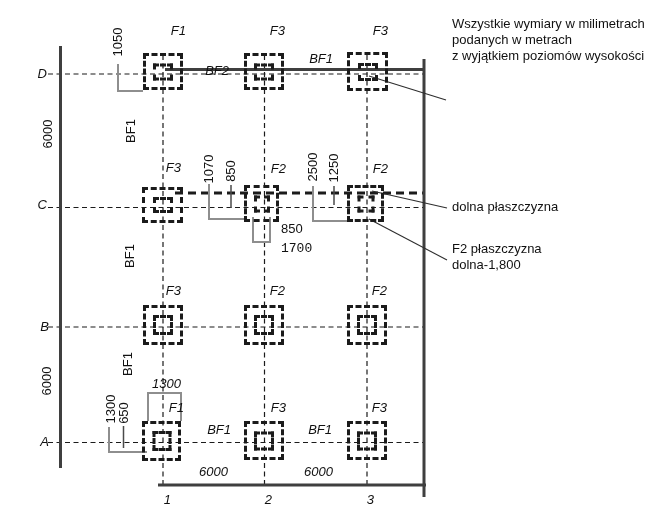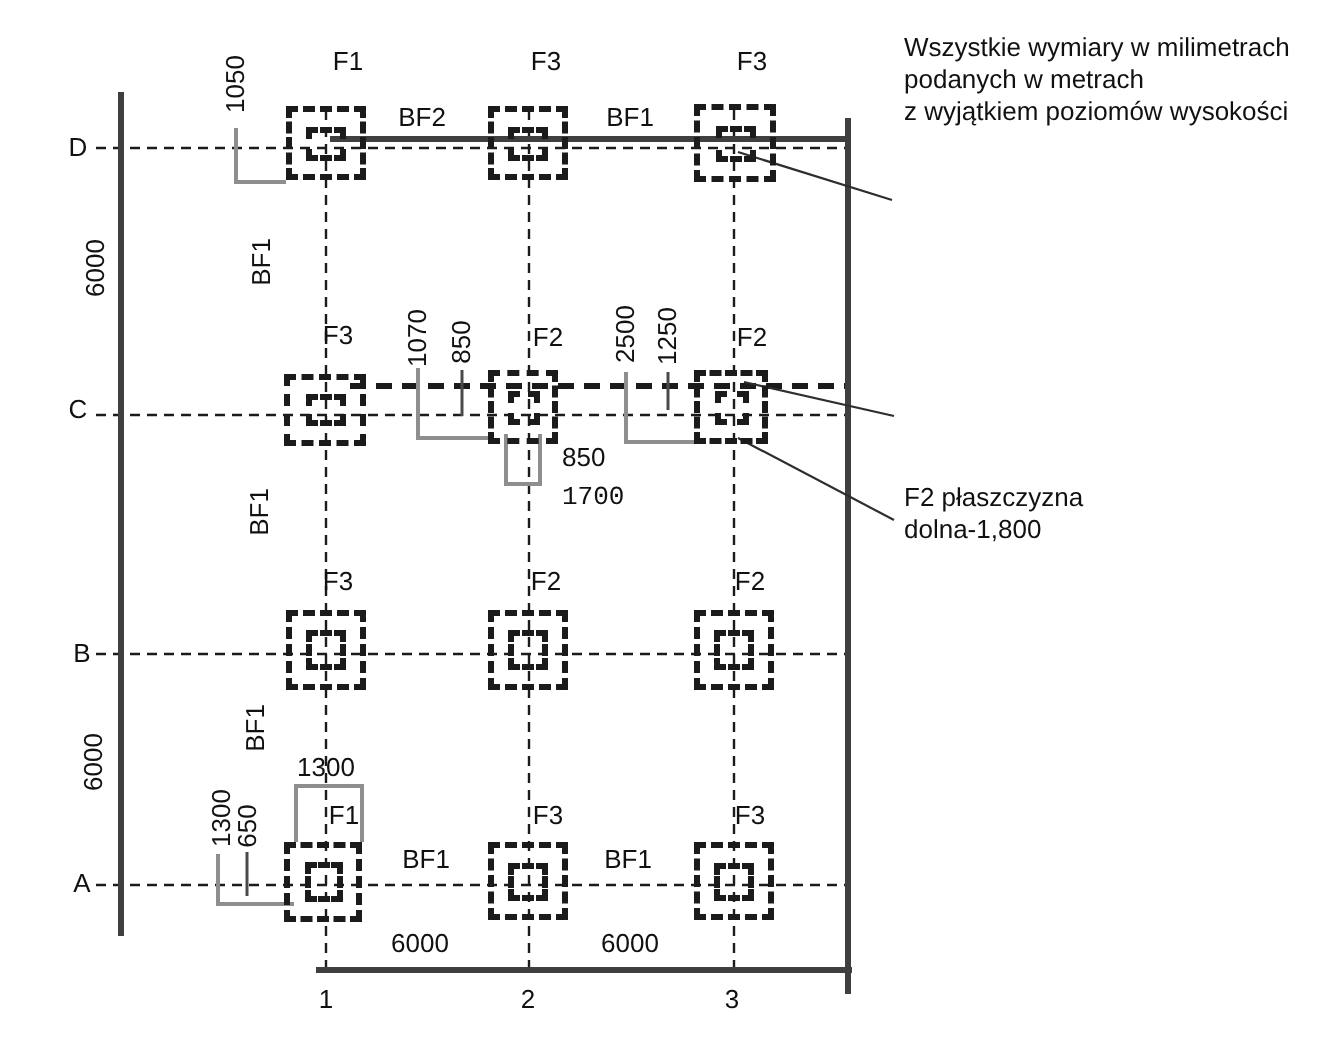--- a/index.html
+++ b/index.html
@@ -17,21 +17,21 @@
   .tdash{stroke:var(--line-black);stroke-width:3;fill:none;stroke-dasharray:8 5;}
   .lead{stroke:var(--leader-gray);stroke-width:2;fill:none;}
   .tick{stroke:var(--tick-dark);stroke-width:1.5;fill:none;}
   .call{stroke:var(--callout-line);stroke-width:1.1;fill:none;}
   .footing{position:absolute;border:3px dashed var(--line-black);box-sizing:border-box;}
   .footing .inner{
     position:absolute;left:50%;top:50%;transform:translate(-50%,-50%);
     border:3px dashed var(--line-black);box-sizing:border-box;
   }
   .lbl{position:absolute;font-size:13px;line-height:14px;white-space:nowrap;}
-  .ctr{text-align:center;}
+  .ctr{text-align:right;font-style:italic;}
   .vlbl{
     position:absolute;font-size:13px;line-height:14px;height:14px;text-align:center;
     white-space:nowrap;transform:rotate(-90deg);
   }
   .ann{position:absolute;font-size:13px;line-height:16px;white-space:nowrap;}
 </style>
 </head>
 <body>
 
 <div id="stage">
@@ -119,21 +119,21 @@
   <span class="lbl ctr" style="left:157px;top:161px;width:24px;">F3</span>
   <span class="lbl ctr" style="left:262px;top:162px;width:24px;">F2</span>
   <span class="lbl ctr" style="left:364px;top:162px;width:24px;">F2</span>
   <span class="lbl ctr" style="left:157px;top:284px;width:24px;">F3</span>
   <span class="lbl ctr" style="left:261px;top:284px;width:24px;">F2</span>
   <span class="lbl ctr" style="left:363px;top:284px;width:24px;">F2</span>
   <span class="lbl ctr" style="left:160px;top:401px;width:24px;">F1</span>
   <span class="lbl ctr" style="left:262px;top:401px;width:24px;">F3</span>
   <span class="lbl ctr" style="left:363px;top:401px;width:24px;">F3</span>
 
-  <span class="lbl ctr" style="left:193px;top:52px;width:36px;">BF2</span>
+  <span class="lbl ctr" style="left:193px;top:64px;width:36px;">BF2</span>
   <span class="lbl ctr" style="left:297px;top:52px;width:36px;">BF1</span>
   <span class="lbl ctr" style="left:195px;top:423px;width:36px;">BF1</span>
   <span class="lbl ctr" style="left:296px;top:423px;width:36px;">BF1</span>
 
   <span class="vlbl" style="left:111px;top:124px;width:40px;">BF1</span>
   <span class="vlbl" style="left:110px;top:249px;width:40px;">BF1</span>
   <span class="vlbl" style="left:108px;top:357px;width:40px;">BF1</span>
 
   <span class="vlbl" style="left:98px;top:35px;width:40px;">1050</span>
   <span class="vlbl" style="left:28px;top:127px;width:40px;">6000</span>
@@ -151,19 +151,20 @@
   <span class="lbl ctr" style="left:192px;top:465px;width:36px;">6000</span>
   <span class="lbl ctr" style="left:297px;top:465px;width:36px;">6000</span>
 
   <div class="ann" style="left:452px;top:16px;">
     <div>Wszystkie wymiary w milimetrach</div>
     <div>podanych w metrach</div>
     <div>z wyjątkiem poziomów wysokości</div>
   </div>
 
   <div class="ann" style="left:452px;top:199px;line-height:15px;">
+    <div>dolna płaszczyzna</div>
   </div>
   <div class="ann" style="left:452px;top:241px;">
     <div>F2 płaszczyzna</div>
     <div>dolna-1,800</div>
   </div>
 
 </div>
 
 </body></html>

